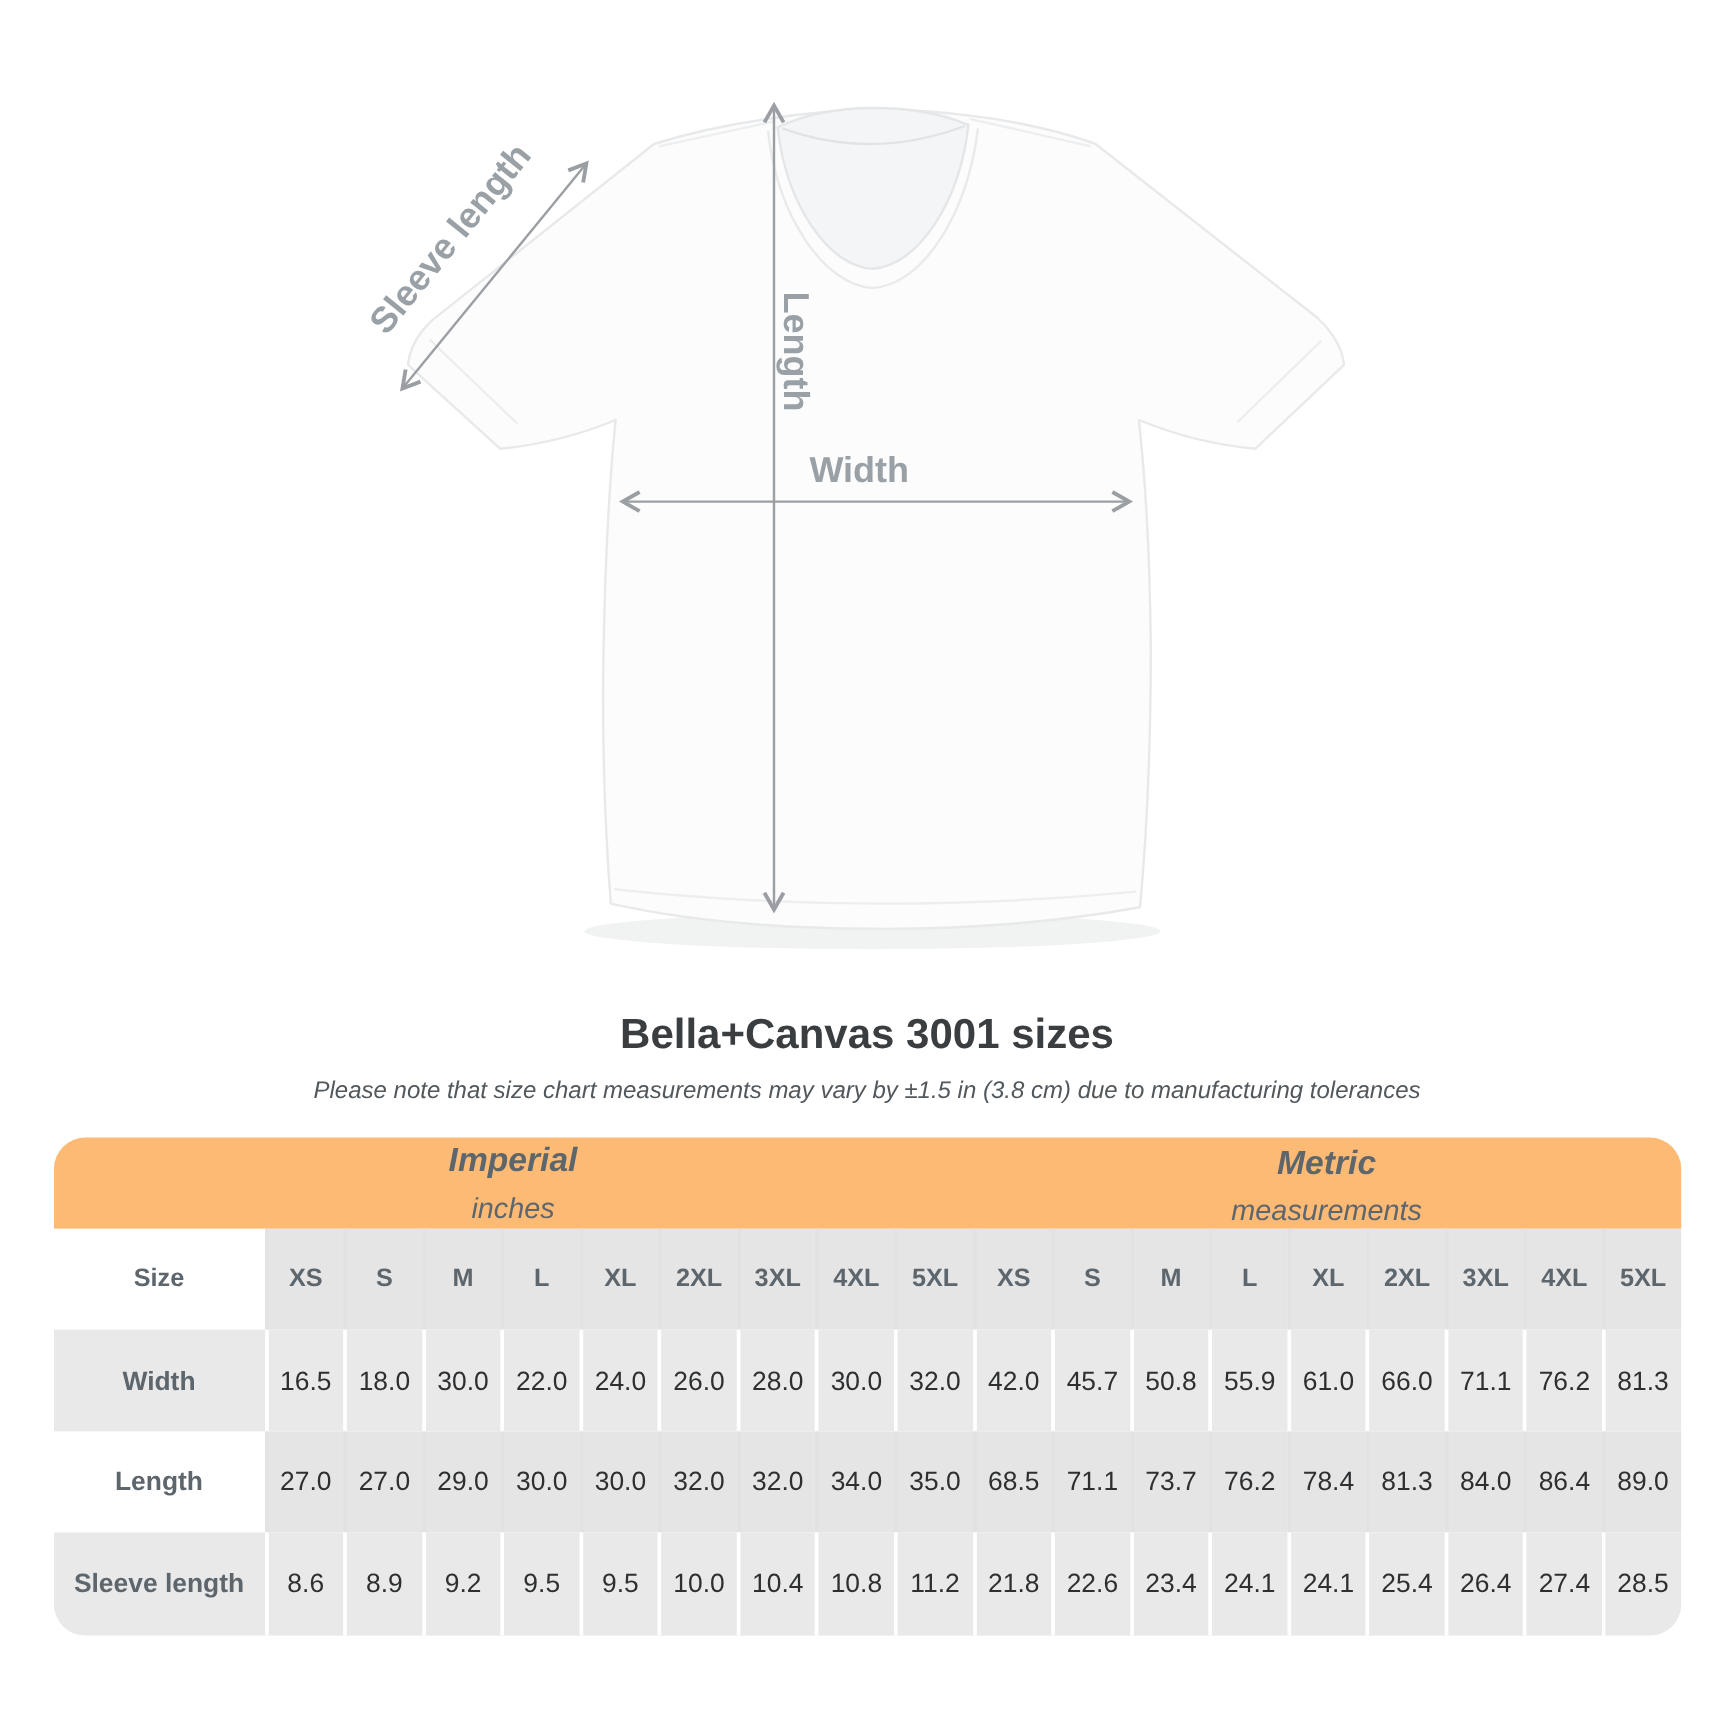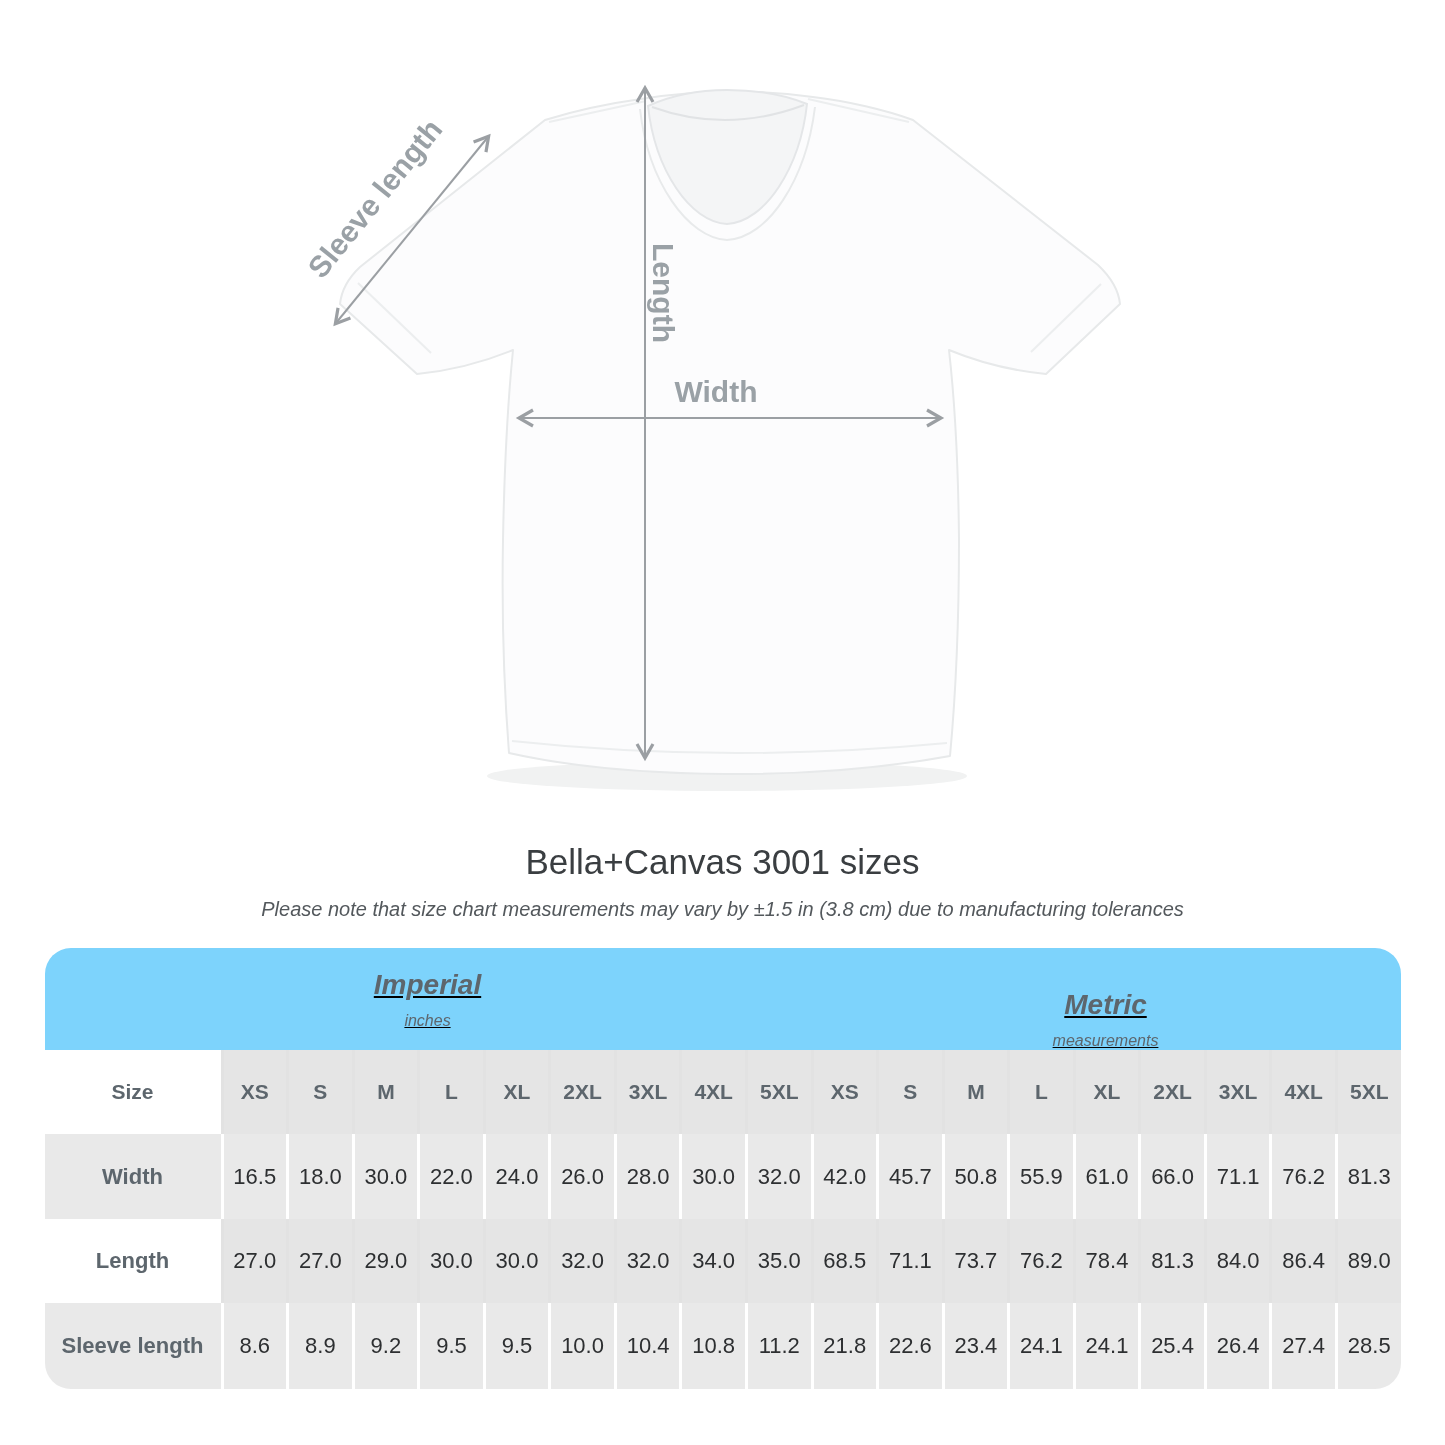--- a/index.html
+++ b/index.html
@@ -7,36 +7,36 @@
     width:1445px;height:1445px;background:#ffffff;
     font-family:"Liberation Sans", sans-serif;
     overflow:hidden;
   }
   
   .diagram{position:relative;width:1445px;height:826px;}
   .diagram svg{display:block;}
   
   .title-block{text-align:center;}
   .page-title{
-    margin:16px 0 0 0;font-size:35px;font-weight:normal;color:#3a3e41;
+    margin:16px 0 0 0;font-size:35px;font-weight:bold;color:#3a3e41;
   }
   .page-subtitle{
     margin:16px 0 0 0;font-size:20px;font-style:italic;color:#53585c;
   }
   
   .size-table{width:1356px;margin:27px auto 0 auto;}
   .band{
     display:grid;grid-template-columns:176px repeat(18,1fr);
-    background:#7dd3fc;border-radius:26px 26px 0 0;height:102px;text-decoration:underline;
+    background:#fdba74;border-radius:26px 26px 0 0;height:76px;
   }
   .band-cell{display:flex;flex-direction:column;align-items:center;justify-content:center;}
   .band-cell.imp{grid-column:1 / 11;}
   .band-cell.met{grid-column:11 / 20;justify-content:flex-end;}
   .band-title{font-size:28px;font-weight:bold;font-style:italic;color:#5d666d;}
-  .band-sub{font-size:16px;font-style:italic;color:#5d666d;margin-top:11px;}
+  .band-sub{font-size:24px;font-style:italic;color:#5d666d;margin-top:11px;}
   .trow{display:grid;grid-template-columns:176px repeat(18,1fr);}
   .trow .cell{
     display:flex;align-items:center;justify-content:center;
     font-size:22px;color:#2d2f31;border-left:3px solid transparent;
   }
   .trow .cell.label{
     font-weight:bold;color:#5d666d;border-left:none;
   }
   .row-white{height:84px;}
   .row-white .cell{background:#e5e5e5;border-left-color:#e2e2e2;}

